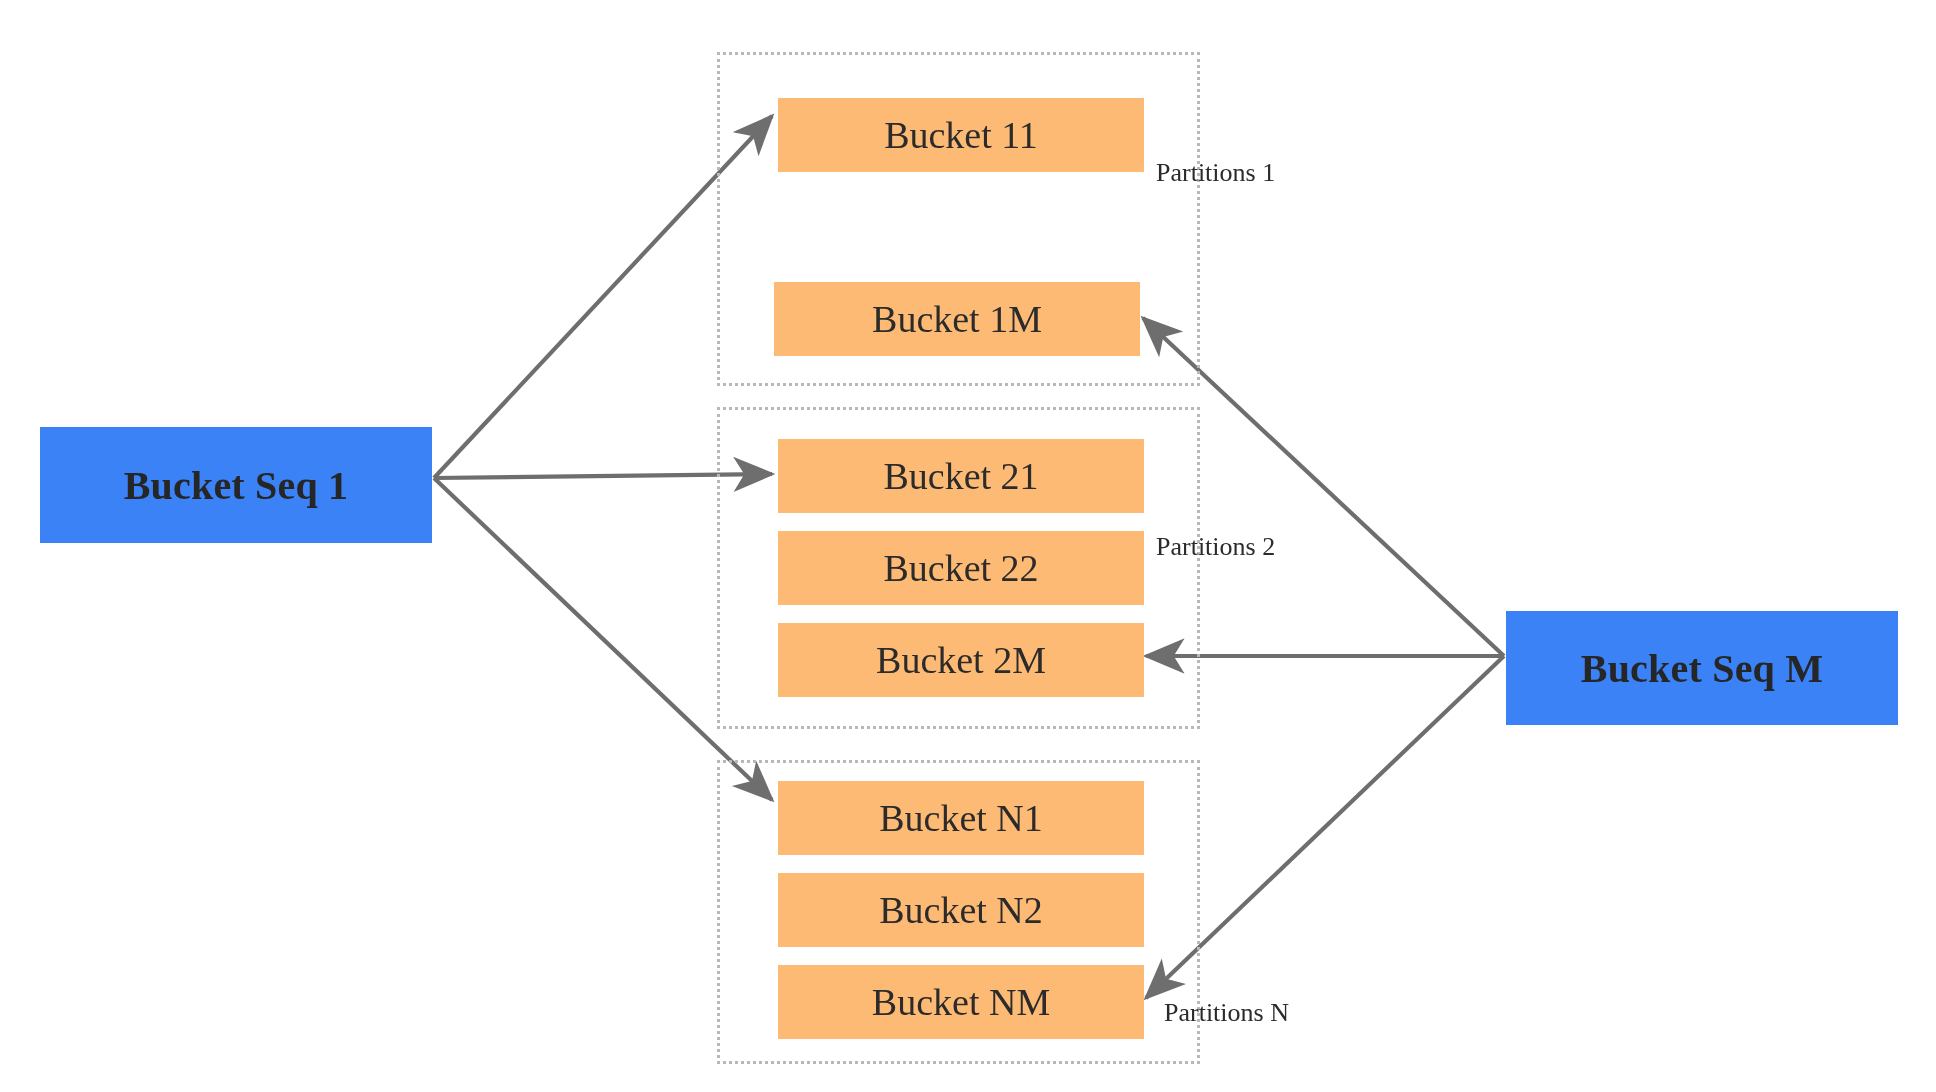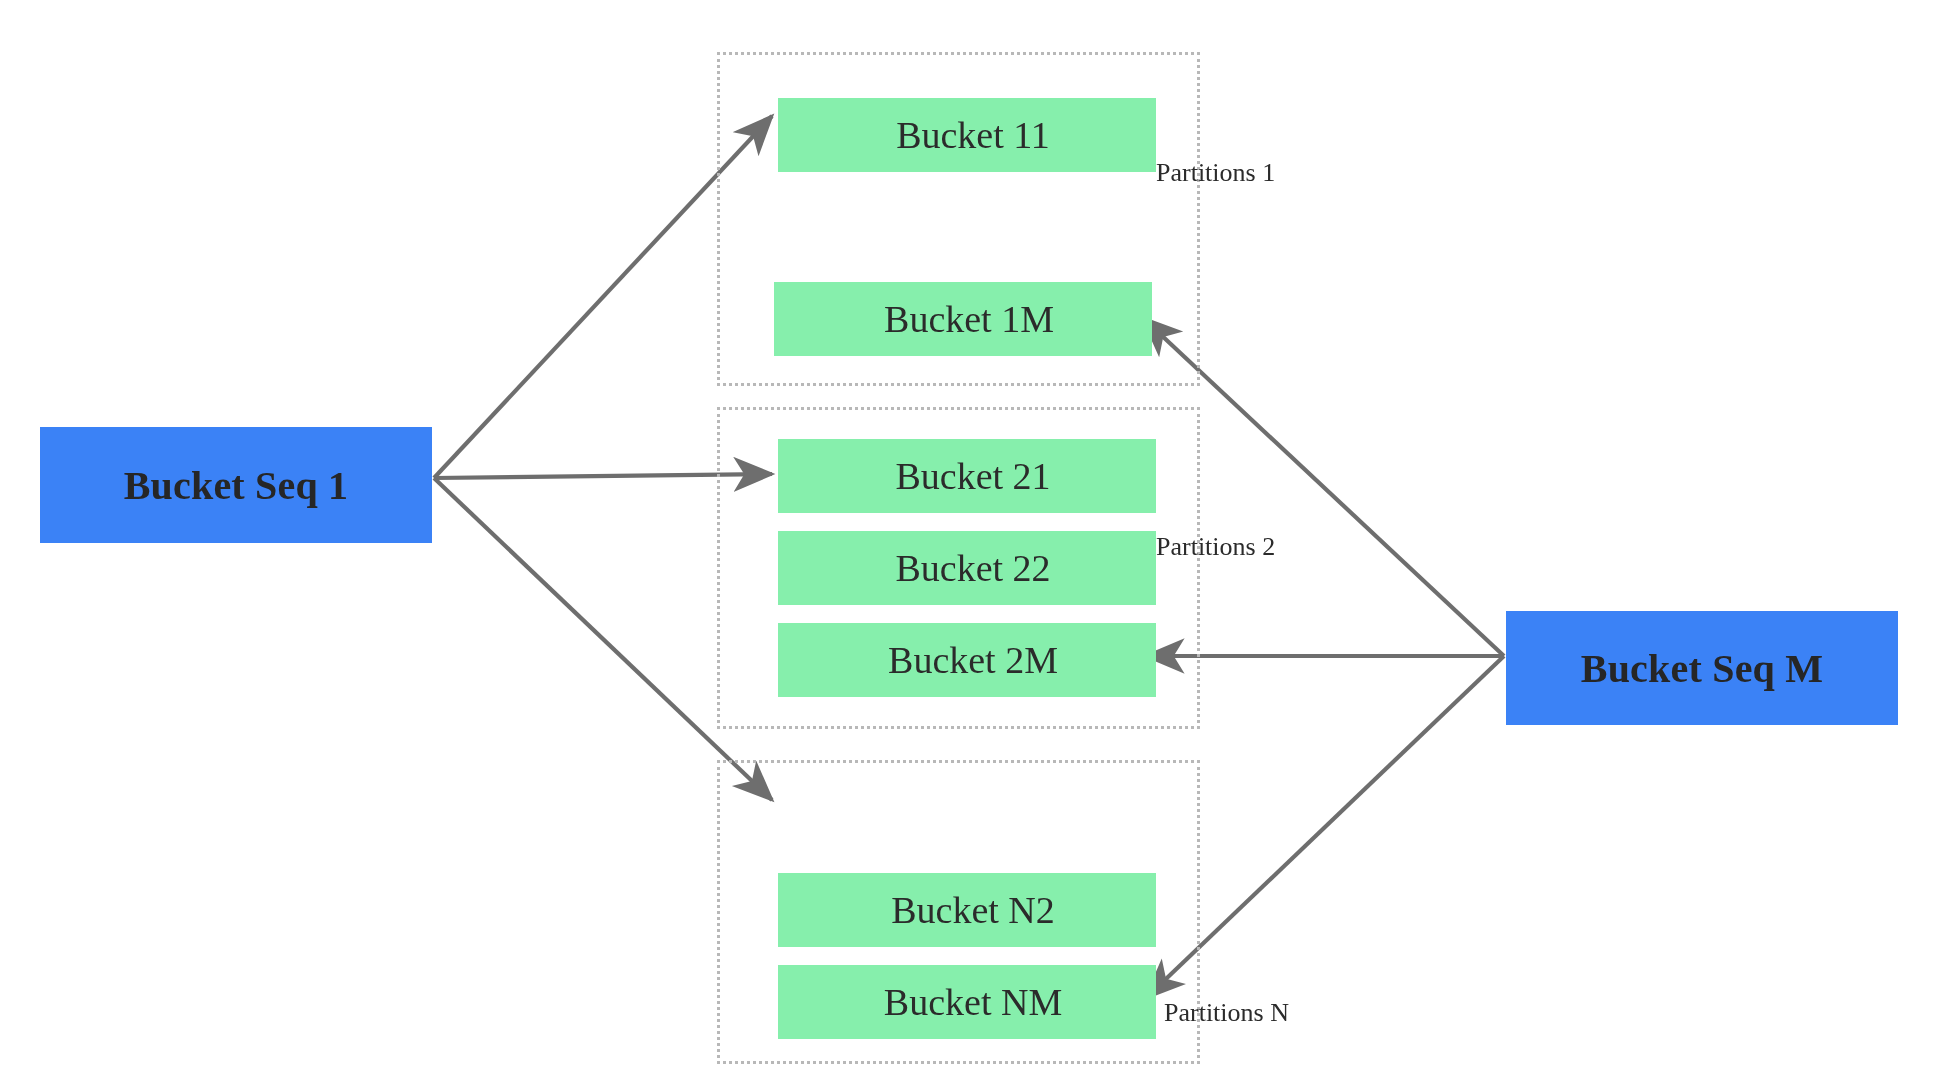--- a/index.html
+++ b/index.html
@@ -47,27 +47,26 @@
   }
   #group-1 { left: 717px; top: 52px;  width: 483px; height: 334px; }
   #group-2 { left: 717px; top: 407px; width: 483px; height: 322px; }
   #group-3 { left: 717px; top: 760px; width: 483px; height: 304px; }
 
   .bucket {
     position: absolute;
     left: 775px;
     width: 366px;
     height: 74px;
-    background: #86efac;
+    background: #fdba74;
     display: flex;
     align-items: center;
     justify-content: center;
     font-size: 38px;
     color: #2b2b2b;
-    padding-left: 12px;
   }
   .partition-label {
     position: absolute;
     font-size: 26px;
     color: #2b2b2b;
     white-space: nowrap;
   }
   #label-1 { left: 1156px; top: 158px; }
   #label-2 { left: 1156px; top: 532px; }
   #label-3 { left: 1164px; top: 998px; }
@@ -102,20 +101,21 @@
     <div class="bucket" style="left:54px; top:227px;">Bucket 1M</div>
   </div>
 
   <div class="partition-group" id="group-2">
     <div class="bucket" style="left:58px; top:29px;">Bucket 21</div>
     <div class="bucket" style="left:58px; top:121px;">Bucket 22</div>
     <div class="bucket" style="left:58px; top:213px;">Bucket 2M</div>
   </div>
 
   <div class="partition-group" id="group-3">
+    <div class="bucket" style="left:58px; top:18px;">Bucket N1</div>
     <div class="bucket" style="left:58px; top:110px;text-align:right;">Bucket N2</div>
     <div class="bucket" style="left:58px; top:202px;">Bucket NM</div>
   </div>
 
   <div class="partition-label" id="label-1">Partitions 1</div>
   <div class="partition-label" id="label-2">Partitions 2</div>
   <div class="partition-label" id="label-3">Partitions N</div>
 
 </div>
 

